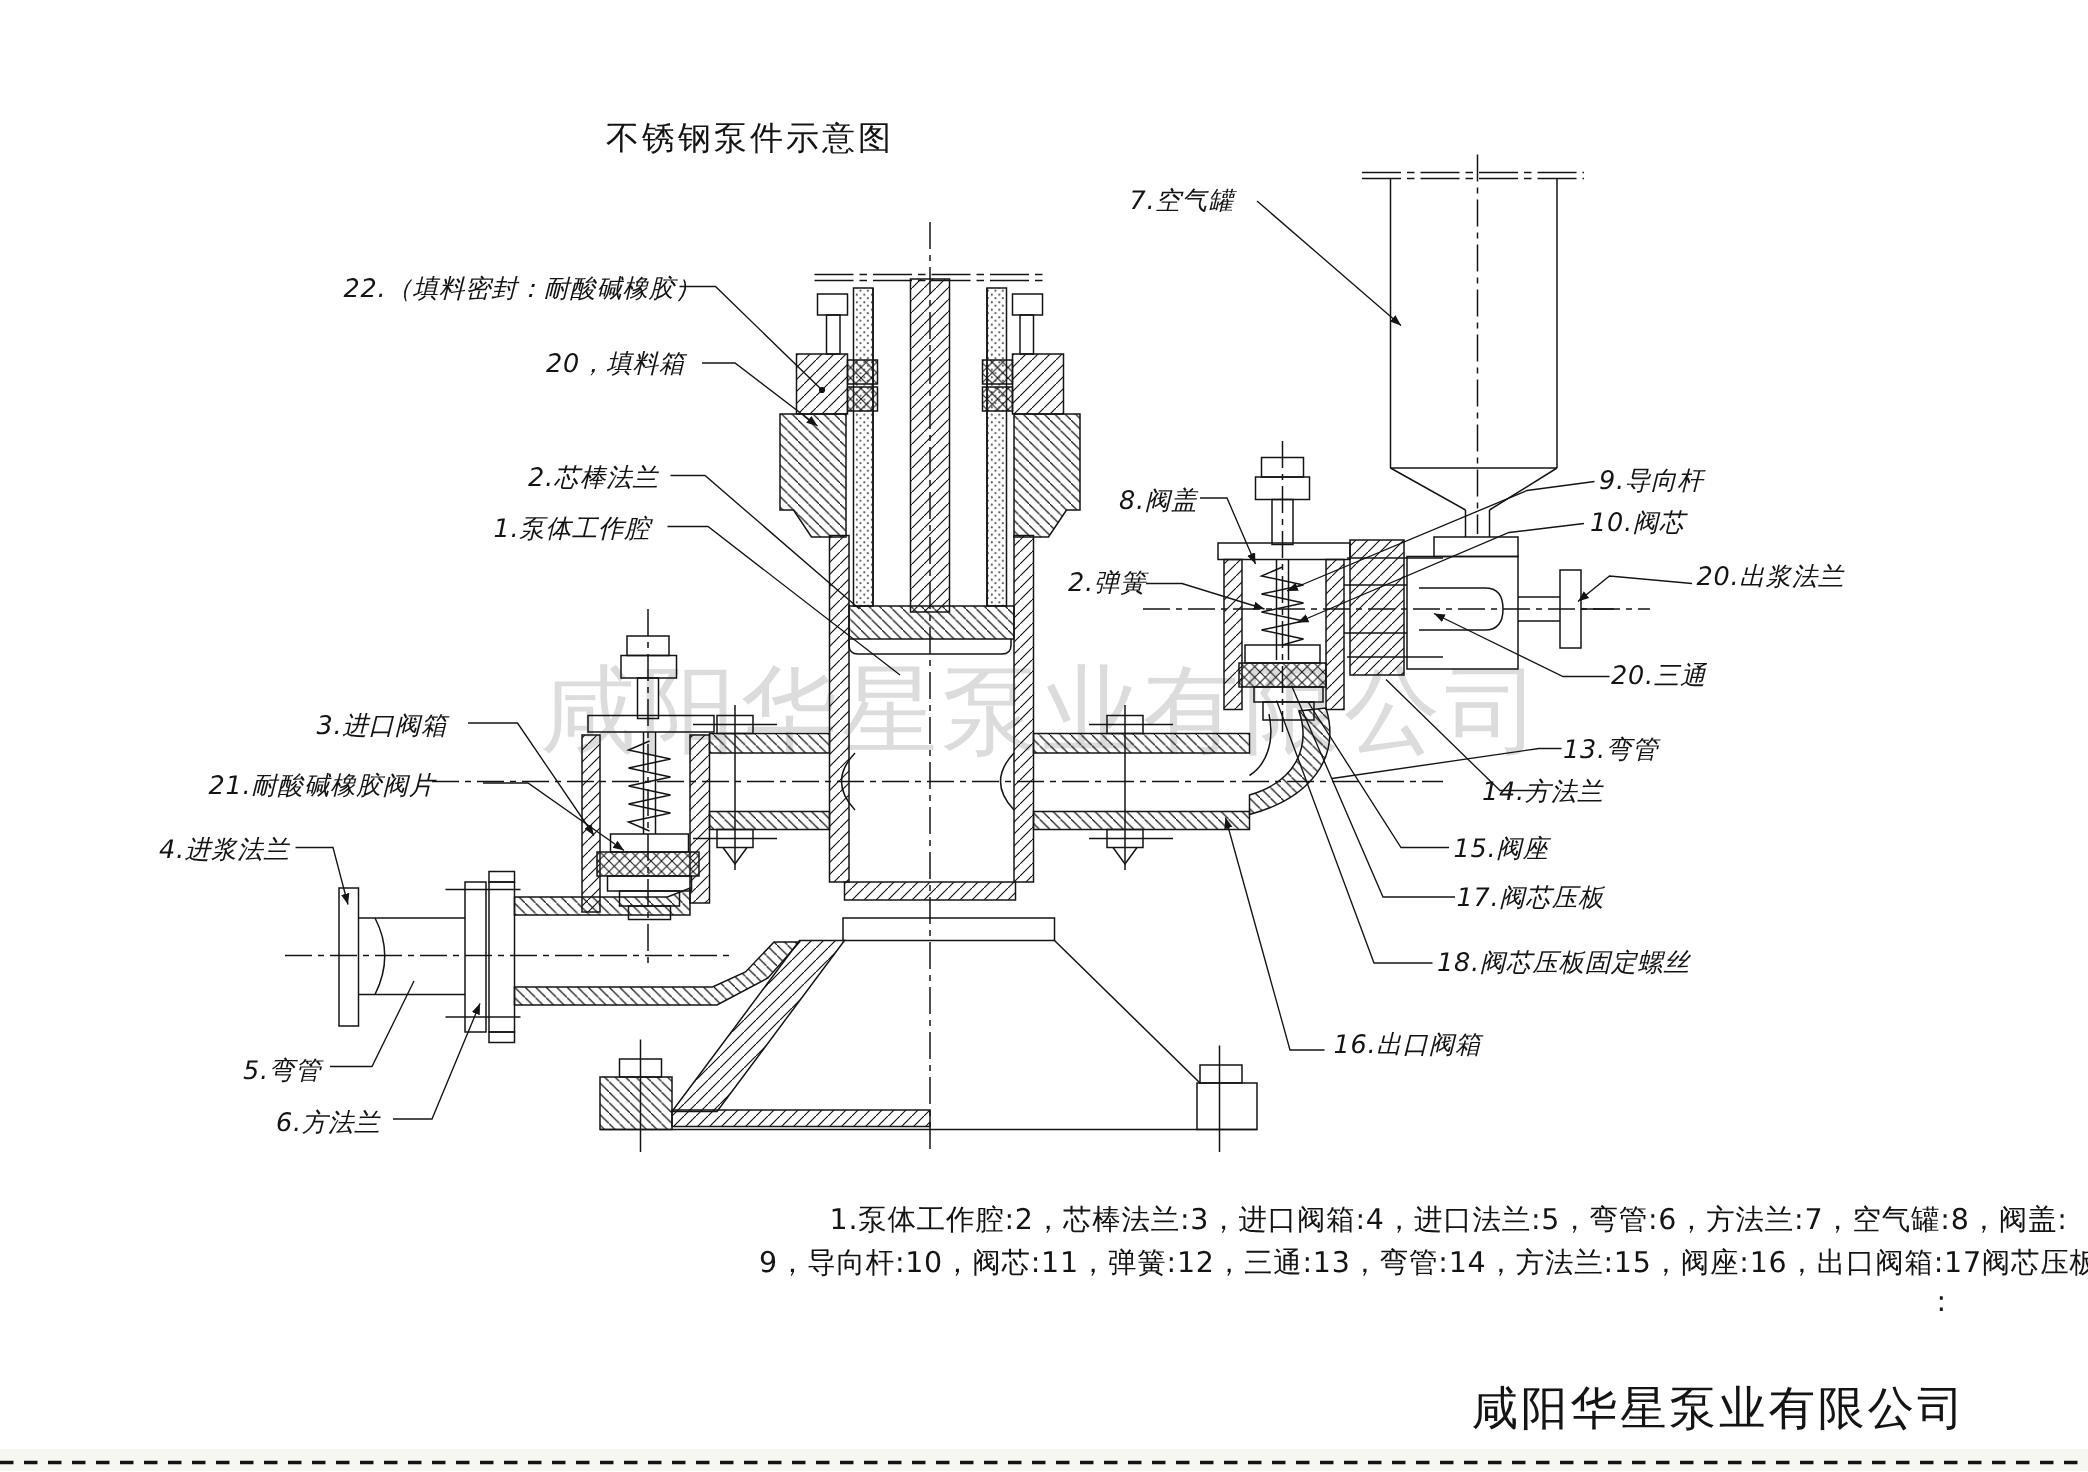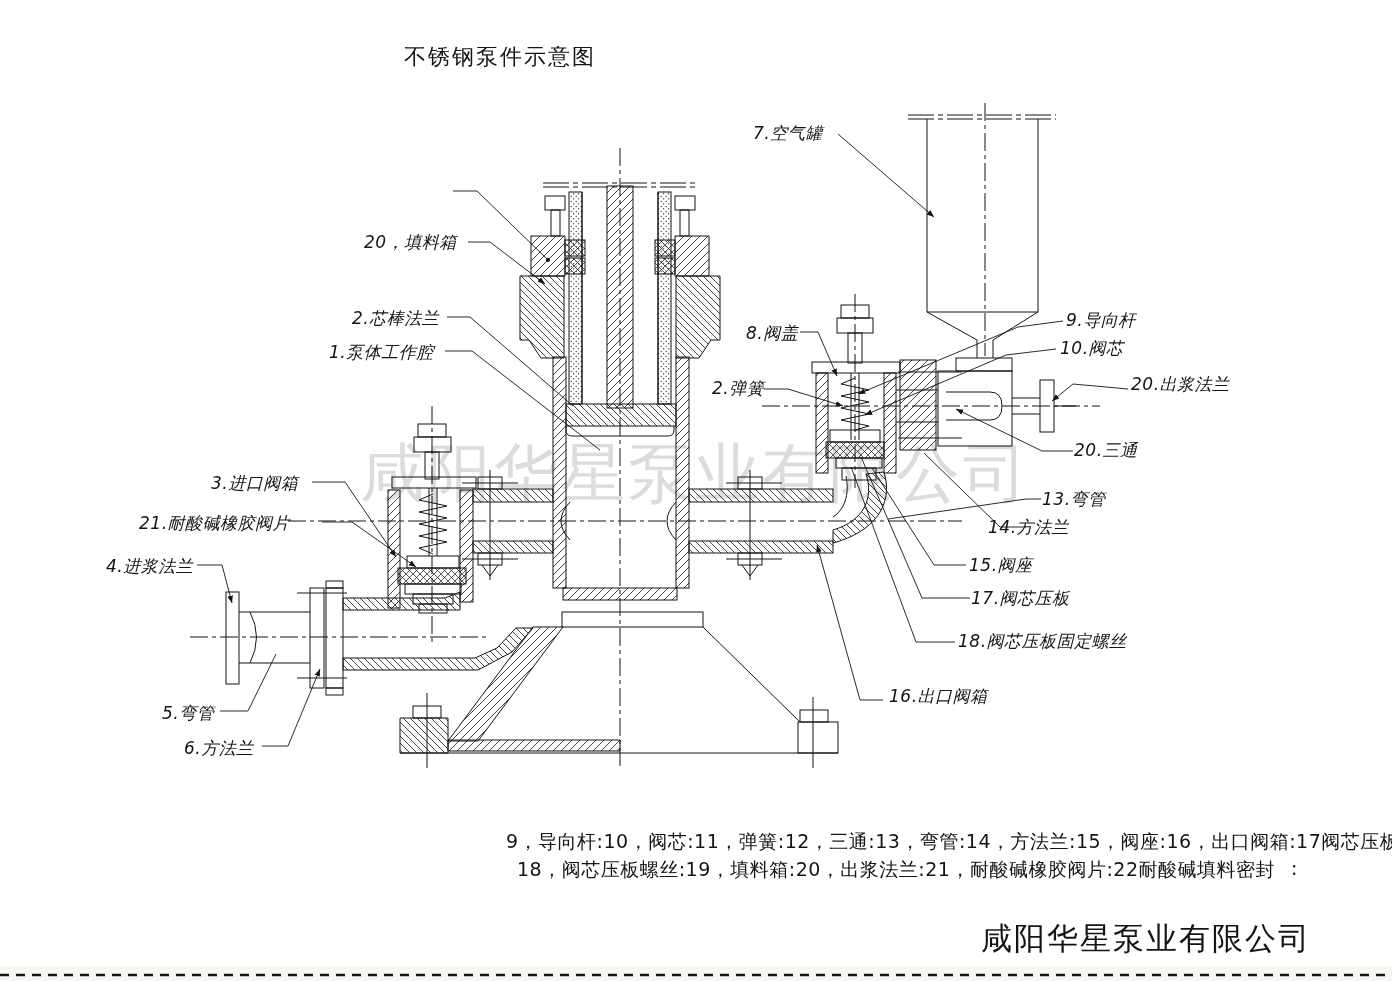--- a/index.html
+++ b/index.html
@@ -3,21 +3,21 @@
 <meta charset="utf-8">
 <style>
   html,body{margin:0;padding:0;}
   body{width:1392px;height:981px;position:relative;background:#ffffff;overflow:hidden;
        font-family:"DejaVu Sans","Liberation Sans",sans-serif;}
   #stage{position:absolute;inset:0;}
   .wm{position:absolute;left:360px;top:430px;font-size:64px;letter-spacing:3px;color:#dcdcdc;
       white-space:nowrap;z-index:0;font-weight:400;}
   svg.draw{position:absolute;left:0;top:0;z-index:1;}
   .txt{position:absolute;z-index:2;color:#141414;white-space:nowrap;}
-  .title{font-size:22px;letter-spacing:2px;}
+  .title{font-size:22px;letter-spacing:2px;margin-top:35px;}
   .lbl{font-size:17px;letter-spacing:0.5px;font-style:italic;}
   .pl{font-size:19px;letter-spacing:0.5px;}
   .company{font-size:31px;letter-spacing:2px;}
 </style>
 </head>
 <body>
 
 <div id="stage">
 
   <div class="wm">咸阳华星泵业有限公司</div>
@@ -223,20 +223,21 @@
 
       <g>
         <rect x="0" y="966" width="1392" height="15" fill="#f5f7f0" stroke="none"></rect>
         <line x1="0" y1="975" x2="1392" y2="975" stroke-width="2.4" stroke-dasharray="9 7"></line>
       </g>
     </g>
   </svg>
 
   <div class="txt title" style="left:404px;top:42px">不锈钢泵件示意图</div>
 
+  <div class="txt lbl" style="left:229px;top:181px">22.（填料密封：耐酸碱橡胶）</div>
   <div class="txt lbl" style="left:364px;top:231px">20，填料箱</div>
   <div class="txt lbl" style="left:352px;top:307px">2.芯棒法兰</div>
   <div class="txt lbl" style="left:329px;top:341px">1.泵体工作腔</div>
   <div class="txt lbl" style="left:211px;top:472px">3.进口阀箱</div>
   <div class="txt lbl" style="left:139px;top:512px">21.耐酸碱橡胶阀片</div>
   <div class="txt lbl" style="left:106px;top:555px">4.进浆法兰</div>
   <div class="txt lbl" style="left:162px;top:702px">5.弯管</div>
   <div class="txt lbl" style="left:184px;top:737px">6.方法兰</div>
   <div class="txt lbl" style="left:753px;top:122px">7.空气罐</div>
   <div class="txt lbl" style="left:746px;top:322px">8.阀盖</div>
@@ -245,18 +246,18 @@
   <div class="txt lbl" style="left:1060px;top:337px">10.阀芯</div>
   <div class="txt lbl" style="left:1131px;top:373px">20.出浆法兰</div>
   <div class="txt lbl" style="left:1074px;top:439px">20.三通</div>
   <div class="txt lbl" style="left:1042px;top:488px">13.弯管</div>
   <div class="txt lbl" style="left:988px;top:516px">14.方法兰</div>
   <div class="txt lbl" style="left:969px;top:554px">15.阀座</div>
   <div class="txt lbl" style="left:971px;top:587px">17.阀芯压板</div>
   <div class="txt lbl" style="left:958px;top:630px">18.阀芯压板固定螺丝</div>
   <div class="txt lbl" style="left:889px;top:685px">16.出口阀箱</div>
 
+  <div class="txt pl" style="left:553px;top:800px">1.泵体工作腔:2，芯棒法兰:3，进口阀箱:4，进口法兰:5，弯管:6，方法兰:7，空气罐:8，阀盖:</div>
   <div class="txt pl" style="left:506px;top:829px">9，导向杆:10，阀芯:11，弹簧:12，三通:13，弯管:14，方法兰:15，阀座:16，出口阀箱:17阀芯压板</div>
-  <div class="txt pl" style="left:517px;top:857px">18，阀芯压板螺丝:19，填料箱:20，出浆法兰:21，耐酸碱橡胶阀片:22耐酸碱填料密封</div>
   <div class="txt pl" style="left:1291px;top:857px">:</div>
 
   <div class="txt company" style="left:981px;top:918px">咸阳华星泵业有限公司</div>
 </div>
 
 </body></html>

